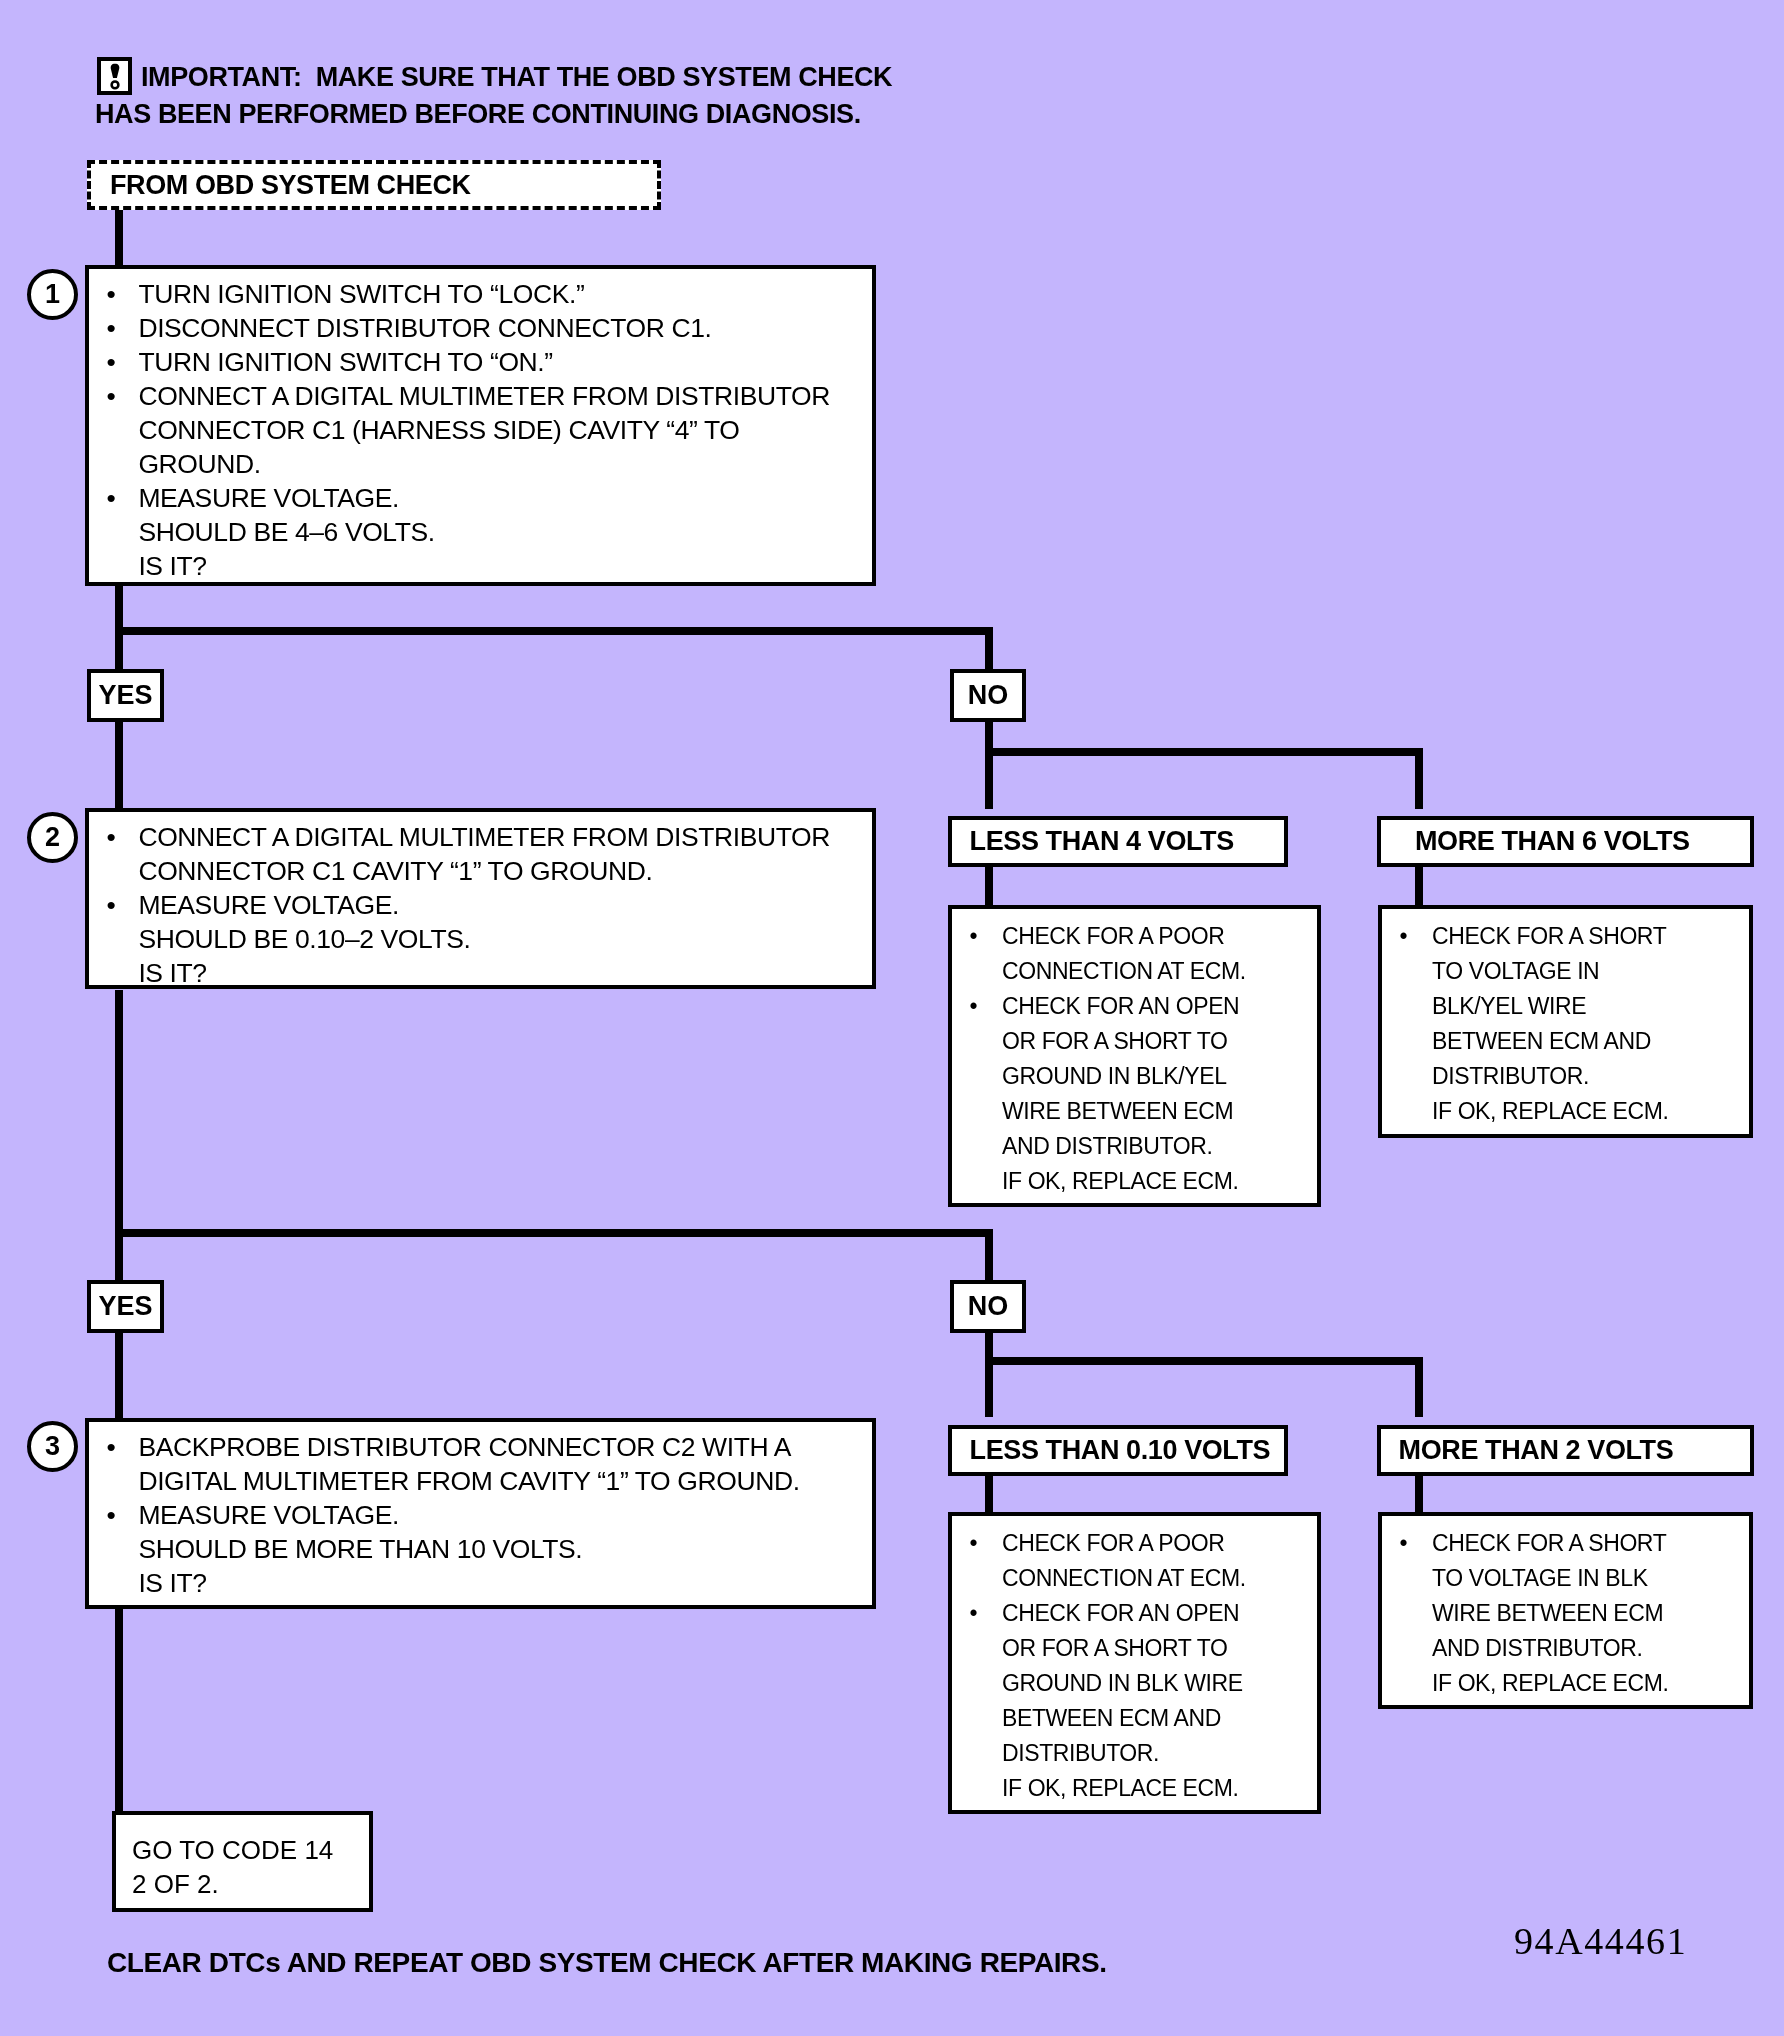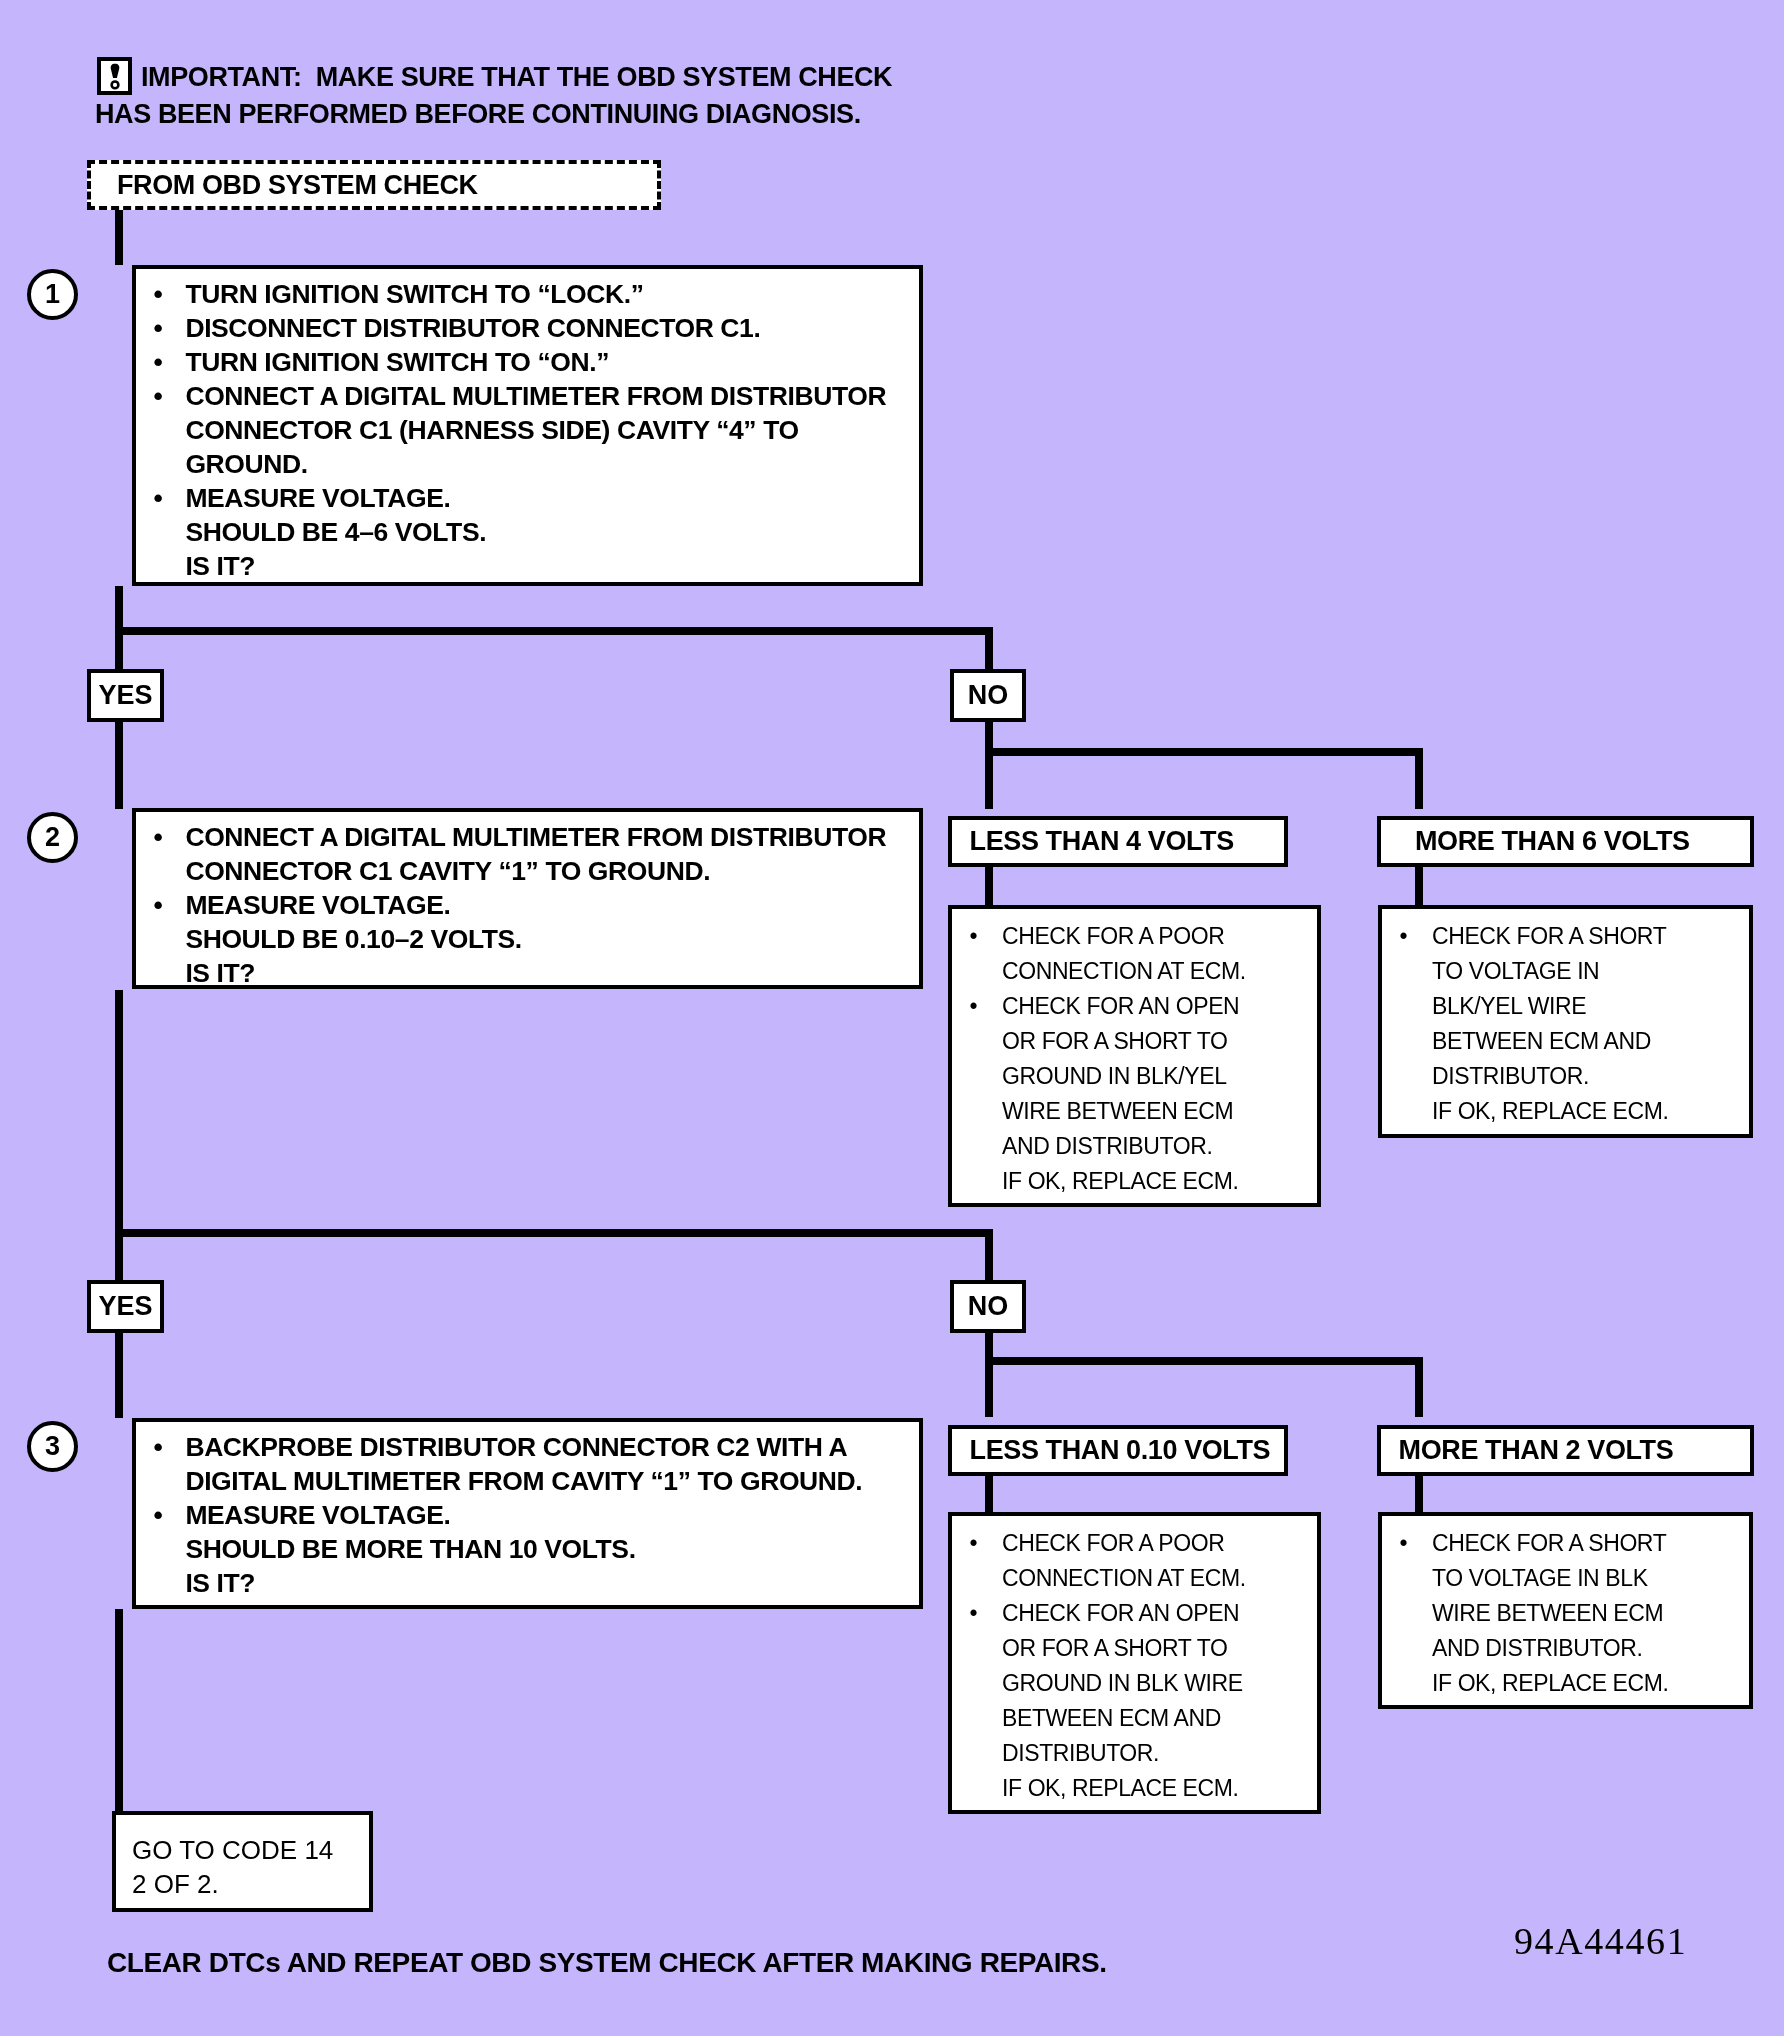--- a/index.html
+++ b/index.html
@@ -38,26 +38,25 @@
   }
   .imp-icon{
     position:absolute;left:97px;top:57px;width:35px;height:38px;
     border:4px solid #000;box-sizing:border-box;
     display:flex;align-items:center;justify-content:center;
     background:#fff;
   }
   .startbox{
     display:flex;align-items:center;
     font-weight:700;font-size:27px;letter-spacing:-0.4px;
-    padding-left:26px;
+    padding-left:19px;
   }
   .step{
-    font-weight:700;font-size:26.5px;letter-spacing:-0.4px;
+    font-weight:400;font-size:26.5px;letter-spacing:-0.4px;
     padding:8px 11.2px 0 14.4px;
-    margin-left:47px;
   }
   .step .li{display:flex;line-height:34px;}
   .step .li::before{content:"\2022";flex:0 0 35px;padding-left:3.2px;box-sizing:border-box;}
   .action{
     font-weight:400;font-size:23px;letter-spacing:-0.4px;
     padding:9.6px 8px 0 16px;
   }
   .action .li{display:flex;line-height:35px;}
   .action .li::before{content:"\2022";flex:0 0 34px;padding-left:1.6px;box-sizing:border-box;}
   .t{white-space:pre-line;}

